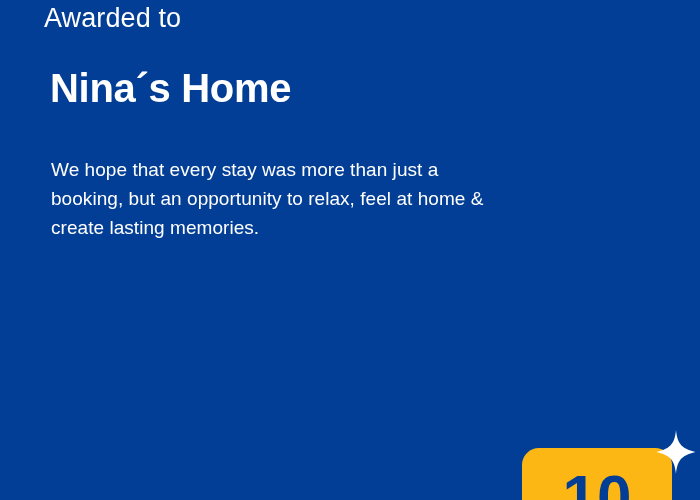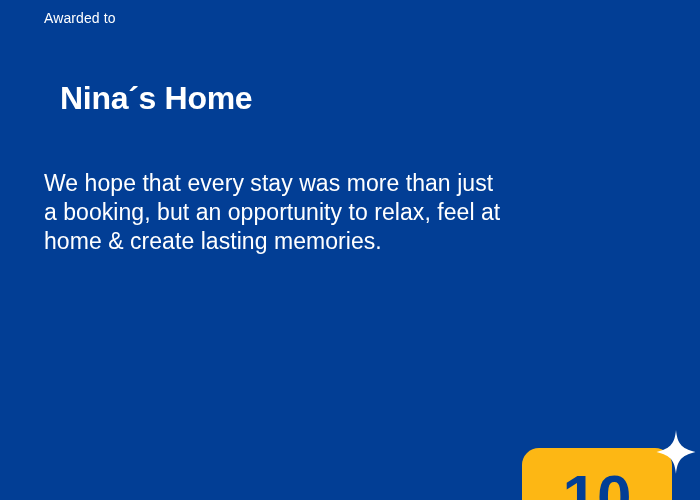--- a/index.html
+++ b/index.html
@@ -25,46 +25,46 @@
   .content {
     position: absolute;
     left: 44px;
     top: 0;
     width: 470px;
   }
 
   .eyebrow {
     margin: 0;
     padding-top: 4px;
-    font-size: 14px;
+    font-size: 27px;
     font-weight: 400;
     line-height: 28px;
     letter-spacing: 0.1px;
     color: #FFFFFF;
     white-space: nowrap;
   }
 
   .headline {
-    margin: 16px;
+    margin: 6px;
     padding-top: 27px;
-    font-size: 32px;
+    font-size: 40px;
     font-weight: 700;
     line-height: 46px;
     letter-spacing: -0.3px;
     color: #FFFFFF;
     white-space: nowrap;
   }
 
   .paragraphs {
     padding-top: 32px;
   }
 
   .paragraph {
-    margin: 0;
-    font-size: 23px;
+    margin: 7px;
+    font-size: 19px;
     font-weight: 400;
     line-height: 28.8px;
     letter-spacing: 0.05px;
     color: #FFFFFF;
     width: 460px;
   }
 
   .paragraph + .paragraph {
     margin-top: 18px;
   }

